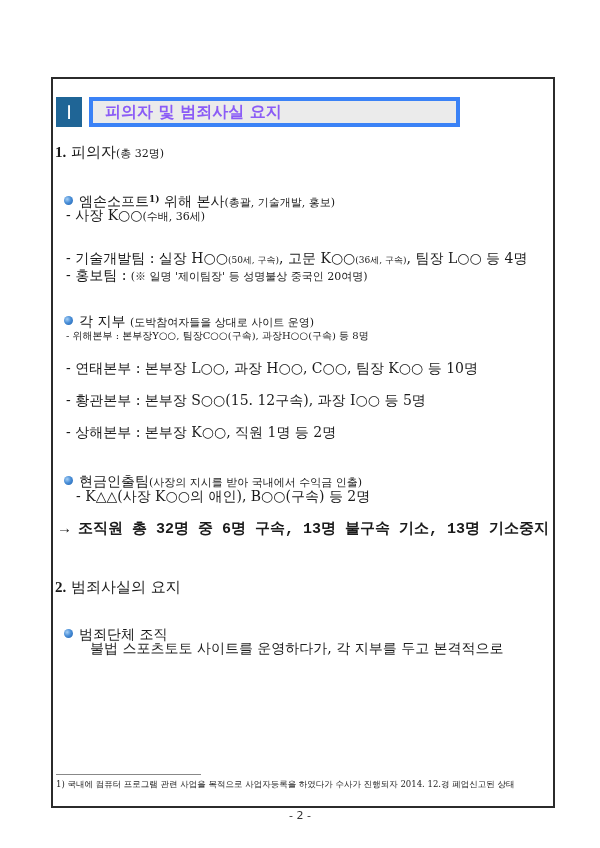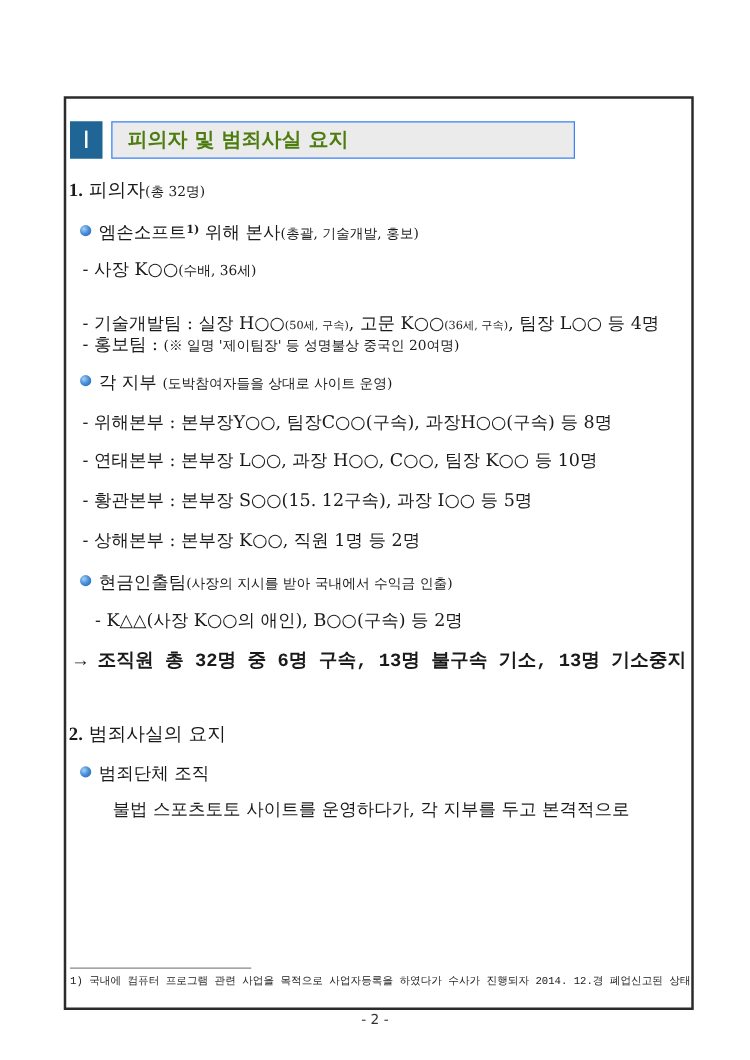--- a/index.html
+++ b/index.html
@@ -40,49 +40,50 @@
       font-size: 19px;
       display: flex;
       align-items: center;
       justify-content: center;
     }
     .title-text {
       margin-left: 7px;
       width: 371px;
       height: 30px;
       background: #ebebeb;
-      border: 1px solid #3b82f6;
+      border: 4px solid #3b82f6;
       box-sizing: border-box;
       font-family: "DejaVu Sans", sans-serif;
       font-weight: bold;
       font-size: 16px;
       display: flex;
       align-items: center;
       padding-left: 12px;
-      color: #4d7c0f;
+      color: #8b5cf6;
     }
     .line {
       position: absolute;
       white-space: nowrap;
       font-size: 14px;
     }
     .sec-head {
       left: 55px;
       font-size: 15px;
       text-align: center;
     }
     .sec-head .num {
       font-weight: bold;
       font-family: "Liberation Serif", serif;
     }
     .small {
       font-size: 11px;
     }
     .bullet-line {
       left: 64px;
+      margin-top: 16px;
     }
     .bullet {
       display: inline-block;
       width: 9px;
       height: 9px;
       border-radius: 50%;
       background: radial-gradient(circle at 35% 35%, #a8d0f5 0%, #4a8fd8 45%, #1c5fae 100%);
       margin-right: 6px;
       vertical-align: 1px;
     }
@@ -126,21 +127,20 @@
       width: 145px;
       border-top: 1px solid #888;
     }
     .footnote {
       position: absolute;
       left: 56px;
       top: 779px;
       font-size: 8.5px;
       white-space: nowrap;
       color: #222;
-      font-family: Liberation Mono, monospace;
     }
     .page-num {
       position: absolute;
       top: 809px;
       left: 0;
       width: 600px;
       text-align: center;
       font-size: 11px;
       font-family: "DejaVu Sans", sans-serif;
       color: #333;
@@ -173,21 +173,21 @@
 </div>
 
 <div class="line dash-line" style="top:267px;">
   <span>- 홍보팀 : </span><span class="small">(※ 일명 '제이팀장' 등 성명불상 중국인 20여명)</span>
 </div>
 
 <div class="line bullet-line" style="top:297px;">
   <span class="bullet"></span><span>각 지부 </span><span class="small">(도박참여자들을 상대로 사이트 운영)</span>
 </div>
 
-<div class="line dash-line" style="top:329px; font-size:14px;">- 위해본부 : 본부장Y○○, 팀장C○○(구속), 과장H○○(구속) 등 8명</div>
+<div class="line dash-line" style="top:329px; font-size:10px;">- 위해본부 : 본부장Y○○, 팀장C○○(구속), 과장H○○(구속) 등 8명</div>
 <div class="line dash-line" style="top:360px;">- 연태본부 : 본부장 L○○, 과장 H○○, C○○, 팀장 K○○ 등 10명</div>
 <div class="line dash-line" style="top:392px;">- 황관본부 : 본부장 S○○(15. 12구속), 과장 I○○ 등 5명</div>
 <div class="line dash-line" style="top:424px;">- 상해본부 : 본부장 K○○, 직원 1명 등 2명</div>
 
 <div class="line bullet-line" style="top:457px;">
   <span class="bullet"></span><span>현금인출팀</span><span class="small">(사장의 지시를 받아 국내에서 수익금 인출)</span>
 </div>
 
 <div class="line dash-line indent2" style="top:488px;">- K△△(사장 K○○의 애인), B○○(구속) 등 2명</div>
 

